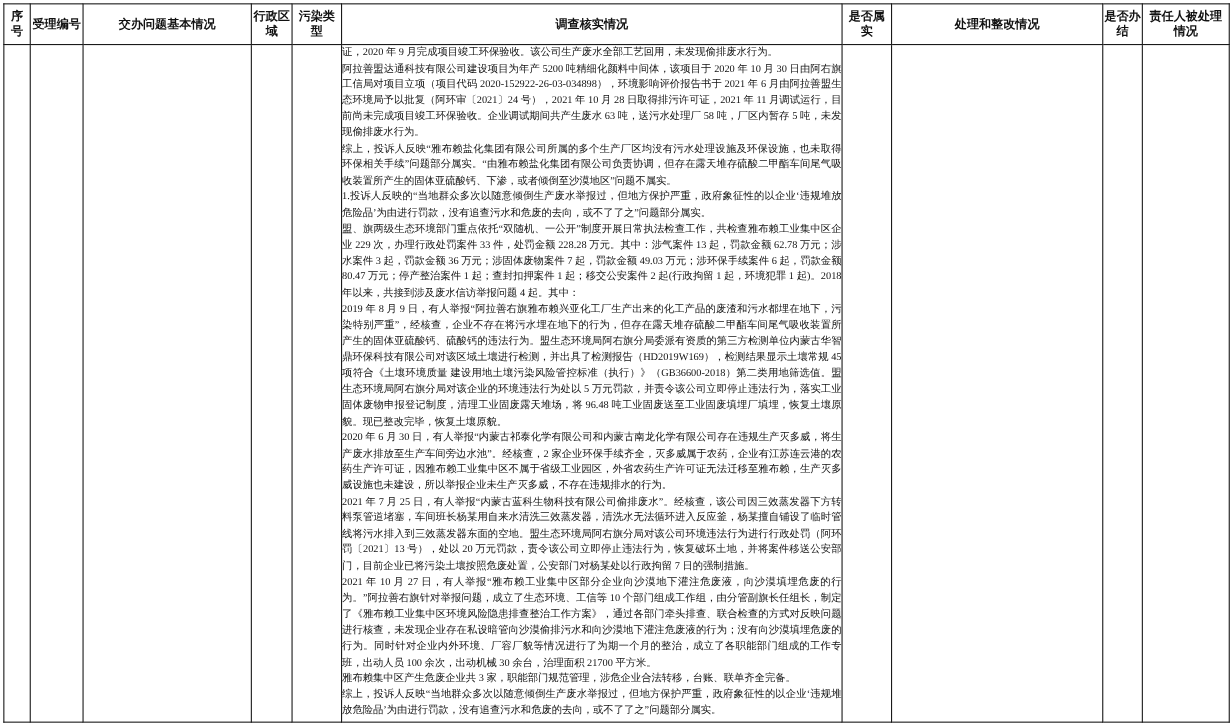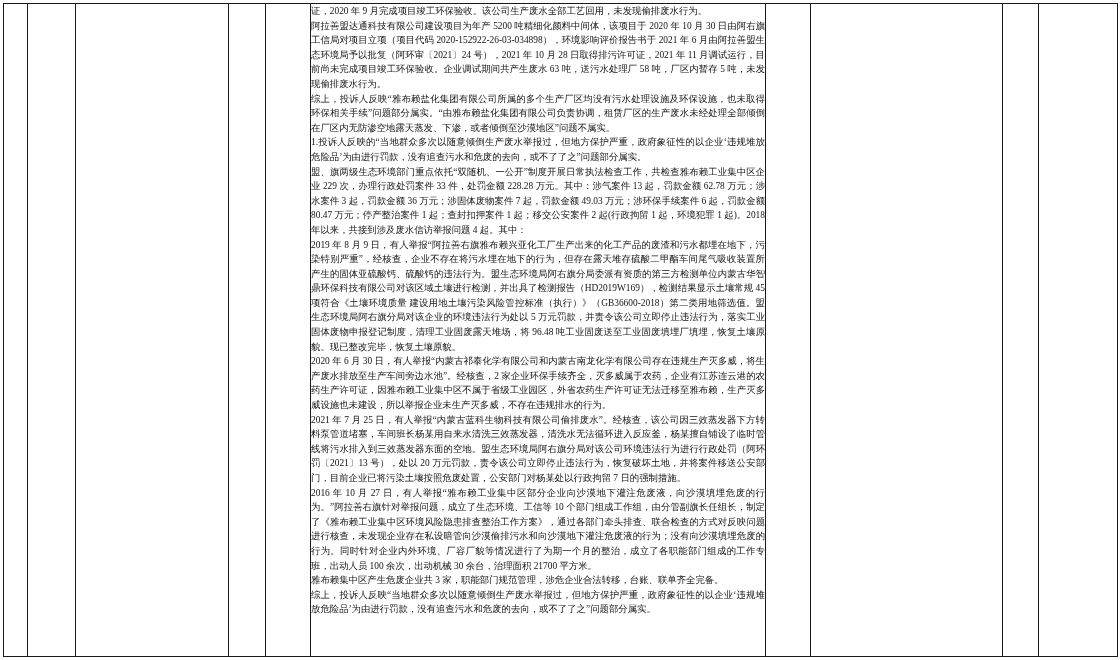--- a/index.html
+++ b/index.html
@@ -55,36 +55,48 @@
     <col style="width:153px">
     <col style="width:37px">
     <col style="width:45px">
     <col style="width:455px">
     <col style="width:45px">
     <col style="width:192px">
     <col style="width:36px">
     <col style="width:79px">
   </colgroup>
   <tbody>
+      <tr class="header-row">
+    <th>序号</th>
+    <th>受理编号</th>
+    <th>交办问题基本情况</th>
+    <th>行政区域</th>
+    <th>污染类型</th>
+    <th>调查核实情况</th>
+    <th>是否属实</th>
+    <th>处理和整改情况</th>
+    <th>是否办结</th>
+    <th>责任人被处理情况</th>
+  </tr>
   <tr>
     <td class="body-cell"></td>
     <td class="body-cell"></td>
     <td class="body-cell"></td>
     <td class="body-cell"></td>
     <td class="body-cell"></td>
     <td class="investigation-cell">
           <p class="para">证，2020 年 9 月完成项目竣工环保验收。该公司生产废水全部工艺回用，未发现偷排废水行为。</p>
           <p class="para">阿拉善盟达通科技有限公司建设项目为年产 5200 吨精细化颜料中间体，该项目于 2020 年 10 月 30 日由阿右旗工信局对项目立项（项目代码 2020-152922-26-03-034898），环境影响评价报告书于 2021 年 6 月由阿拉善盟生态环境局予以批复（阿环审〔2021〕24 号），2021 年 10 月 28 日取得排污许可证，2021 年 11 月调试运行，目前尚未完成项目竣工环保验收。企业调试期间共产生废水 63 吨，送污水处理厂 58 吨，厂区内暂存 5 吨，未发现偷排废水行为。</p>
-          <p class="para">综上，投诉人反映“雅布赖盐化集团有限公司所属的多个生产厂区均没有污水处理设施及环保设施，也未取得环保相关手续”问题部分属实。“由雅布赖盐化集团有限公司负责协调，租赁厂区的生产废水未经处理全部倾倒在厂区内无防渗空地露天蒸发、下渗，或者倾倒至沙漠地区”问题不属实。</p>
+          <p class="para">综上，投诉人反映“雅布赖盐化集团有限公司所属的多个生产厂区均没有污水处理设施及环保设施，也未取得环保相关手续”问题部分属实。“由雅布赖盐化集团有限公司负责协调，但存在露天堆存硫酸二甲酯车间尾气吸收装置所产生的固体亚硫酸钙、下渗，或者倾倒至沙漠地区”问题不属实。</p>
           <p class="para">1.投诉人反映的“当地群众多次以随意倾倒生产废水举报过，但地方保护严重，政府象征性的以企业‘违规堆放危险品’为由进行罚款，没有追查污水和危废的去向，或不了了之”问题部分属实。</p>
           <p class="para">盟、旗两级生态环境部门重点依托“双随机、一公开”制度开展日常执法检查工作，共检查雅布赖工业集中区企业 229 次，办理行政处罚案件 33 件，处罚金额 228.28 万元。其中：涉气案件 13 起，罚款金额 62.78 万元；涉水案件 3 起，罚款金额 36 万元；涉固体废物案件 7 起，罚款金额 49.03 万元；涉环保手续案件 6 起，罚款金额 80.47 万元；停产整治案件 1 起；查封扣押案件 1 起；移交公安案件 2 起(行政拘留 1 起，环境犯罪 1 起)。2018 年以来，共接到涉及废水信访举报问题 4 起。其中：</p>
           <p class="para">2019 年 8 月 9 日，有人举报“阿拉善右旗雅布赖兴亚化工厂生产出来的化工产品的废渣和污水都埋在地下，污染特别严重”，经核查，企业不存在将污水埋在地下的行为，但存在露天堆存硫酸二甲酯车间尾气吸收装置所产生的固体亚硫酸钙、硫酸钙的违法行为。盟生态环境局阿右旗分局委派有资质的第三方检测单位内蒙古华智鼎环保科技有限公司对该区域土壤进行检测，并出具了检测报告（HD2019W169），检测结果显示土壤常规 45 项符合《土壤环境质量 建设用地土壤污染风险管控标准（执行）》（GB36600-2018）第二类用地筛选值。盟生态环境局阿右旗分局对该企业的环境违法行为处以 5 万元罚款，并责令该公司立即停止违法行为，落实工业固体废物申报登记制度，清理工业固废露天堆场，将 96.48 吨工业固废送至工业固废填埋厂填埋，恢复土壤原貌。现已整改完毕，恢复土壤原貌。</p>
           <p class="para">2020 年 6 月 30 日，有人举报“内蒙古祁泰化学有限公司和内蒙古南龙化学有限公司存在违规生产灭多威，将生产废水排放至生产车间旁边水池”。经核查，2 家企业环保手续齐全，灭多威属于农药，企业有江苏连云港的农药生产许可证，因雅布赖工业集中区不属于省级工业园区，外省农药生产许可证无法迁移至雅布赖，生产灭多威设施也未建设，所以举报企业未生产灭多威，不存在违规排水的行为。</p>
           <p class="para">2021 年 7 月 25 日，有人举报“内蒙古蓝科生物科技有限公司偷排废水”。经核查，该公司因三效蒸发器下方转料泵管道堵塞，车间班长杨某用自来水清洗三效蒸发器，清洗水无法循环进入反应釜，杨某擅自铺设了临时管线将污水排入到三效蒸发器东面的空地。盟生态环境局阿右旗分局对该公司环境违法行为进行行政处罚（阿环罚〔2021〕13 号），处以 20 万元罚款，责令该公司立即停止违法行为，恢复破坏土地，并将案件移送公安部门，目前企业已将污染土壤按照危废处置，公安部门对杨某处以行政拘留 7 日的强制措施。</p>
-          <p class="para">2016 年 10 月 27 日，有人举报“雅布赖工业集中区部分企业向沙漠地下灌注危废液，向沙漠填埋危废的行为。”阿拉善右旗针对举报问题，成立了生态环境、工信等 10 个部门组成工作组，由分管副旗长任组长，制定了《雅布赖工业集中区环境风险隐患排查整治工作方案》，通过各部门牵头排查、联合检查的方式对反映问题进行核查，未发现企业存在私设暗管向沙漠偷排污水和向沙漠地下灌注危废液的行为；没有向沙漠填埋危废的行为。同时针对企业内外环境、厂容厂貌等情况进行了为期一个月的整治，成立了各职能部门组成的工作专班，出动人员 100 余次，出动机械 30 余台，治理面积 21700 平方米。</p>
+          <p class="para">2021 年 10 月 27 日，有人举报“雅布赖工业集中区部分企业向沙漠地下灌注危废液，向沙漠填埋危废的行为。”阿拉善右旗针对举报问题，成立了生态环境、工信等 10 个部门组成工作组，由分管副旗长任组长，制定了《雅布赖工业集中区环境风险隐患排查整治工作方案》，通过各部门牵头排查、联合检查的方式对反映问题进行核查，未发现企业存在私设暗管向沙漠偷排污水和向沙漠地下灌注危废液的行为；没有向沙漠填埋危废的行为。同时针对企业内外环境、厂容厂貌等情况进行了为期一个月的整治，成立了各职能部门组成的工作专班，出动人员 100 余次，出动机械 30 余台，治理面积 21700 平方米。</p>
           <p class="para">雅布赖集中区产生危废企业共 3 家，职能部门规范管理，涉危企业合法转移，台账、联单齐全完备。</p>
           <p class="para">综上，投诉人反映“当地群众多次以随意倾倒生产废水举报过，但地方保护严重，政府象征性的以企业‘违规堆放危险品’为由进行罚款，没有追查污水和危废的去向，或不了了之”问题部分属实。</p>
         </td>
     <td class="body-cell"></td>
     <td class="body-cell"></td>
     <td class="body-cell"></td>
     <td class="body-cell"></td>
   </tr>
 </tbody>
   </table>

